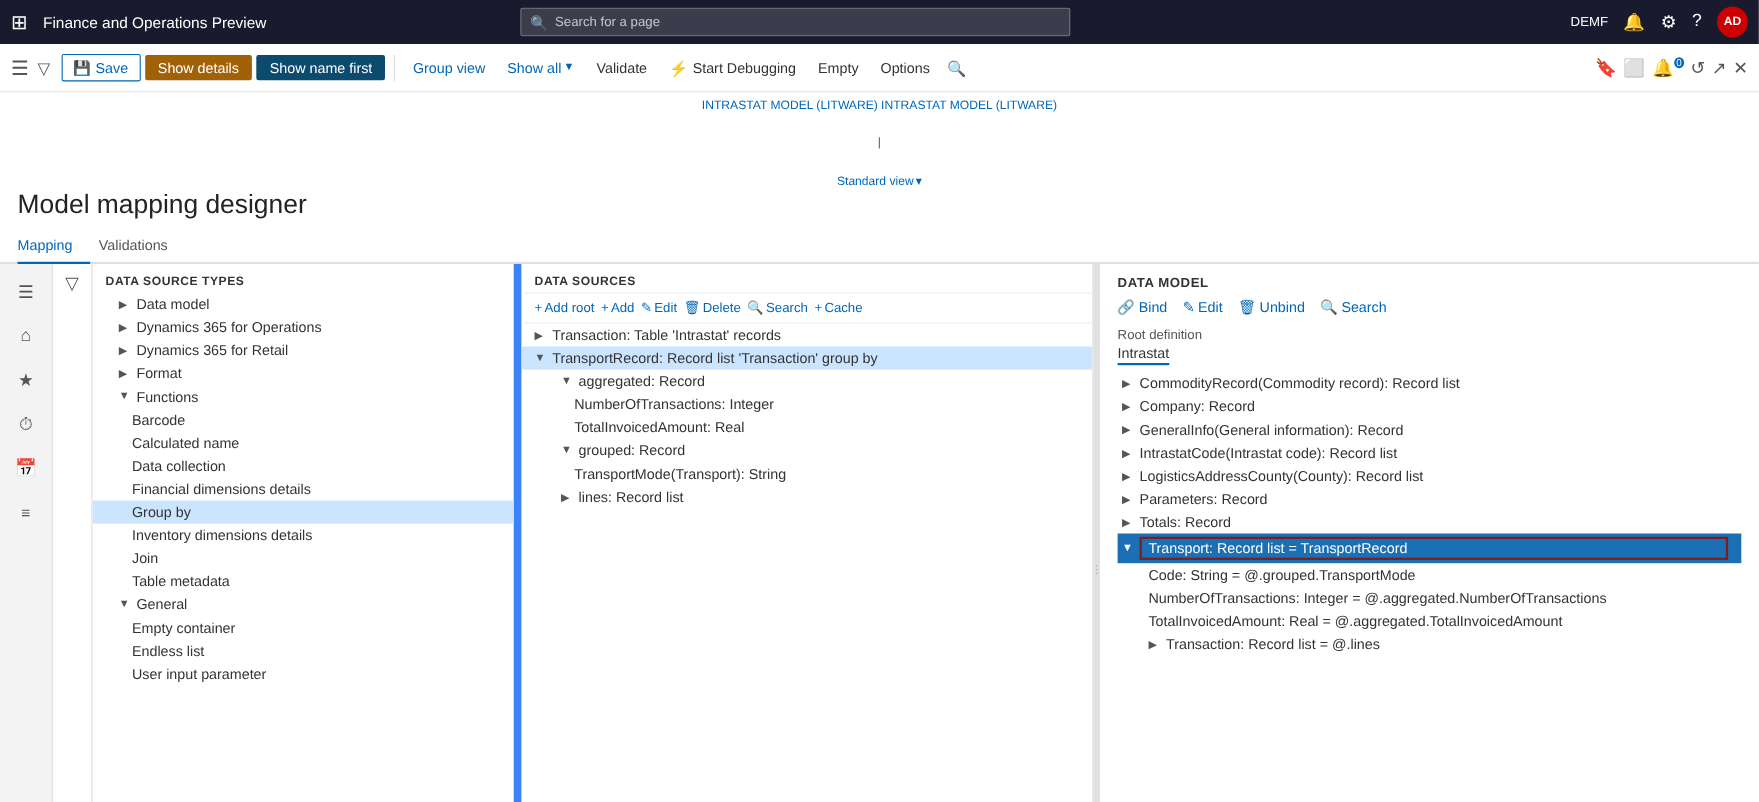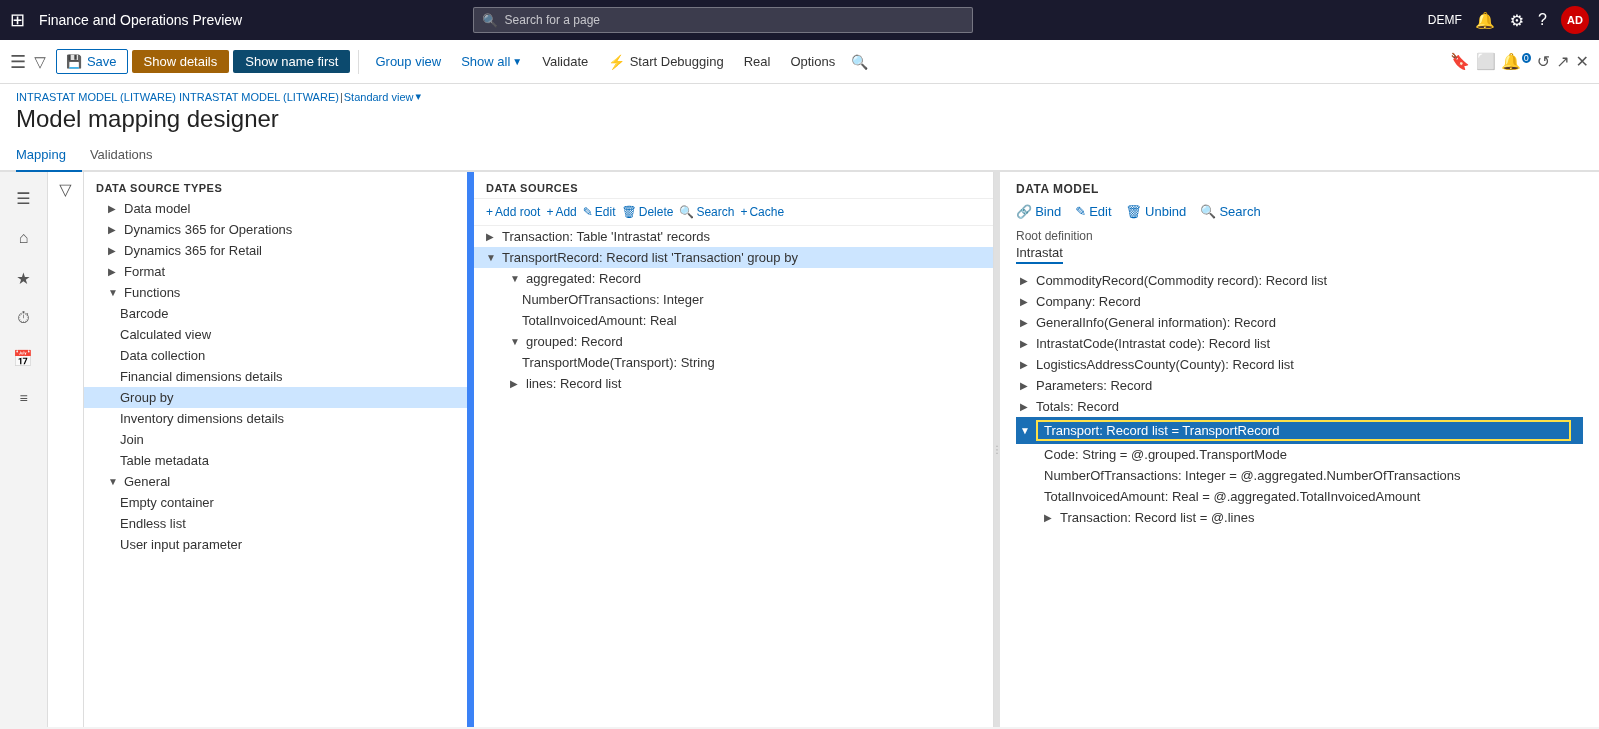--- a/index.html
+++ b/index.html
@@ -140,41 +140,41 @@
   <button class="btn btn-plain" style="background:none;border:none;color:#333;font-size:13px;cursor:pointer;padding:4px 8px;">
     <span>Validate</span>
   </button>
 
   <button class="btn btn-plain" style="background:none;border:none;color:#333;font-size:13px;cursor:pointer;padding:4px 8px;display:flex;align-items:center;gap:4px;">
     <span style="font-size:14px;">⚡</span>
     <span>Start Debugging</span>
   </button>
 
   <button class="btn btn-plain" style="background:none;border:none;color:#333;font-size:13px;cursor:pointer;padding:4px 8px;">
-    <span>Real</span>
+    <span>Empty</span>
   </button>
 
   <button class="btn btn-plain" style="background:none;border:none;color:#333;font-size:13px;cursor:pointer;padding:4px 8px;">
     <span>Options</span>
   </button>
 
   <span style="font-size:14px;color:#555;cursor:pointer;padding:4px;">🔍</span>
 
   <div style="margin-left:auto;display:flex;align-items:center;gap:6px;">
     <span style="font-size:16px;color:#555;cursor:pointer;">🔖</span>
     <span style="font-size:16px;color:#555;cursor:pointer;">⬜</span>
     <span style="font-size:16px;color:#555;cursor:pointer;position:relative;">🔔<sup style="font-size:9px;color:white;background:#0067b8;border-radius:50%;padding:0 2px;">0</sup></span>
     <span style="font-size:16px;color:#555;cursor:pointer;">↺</span>
     <span style="font-size:16px;color:#555;cursor:pointer;">↗</span>
     <span style="font-size:16px;color:#555;cursor:pointer;">✕</span>
   </div>
 </div>
 
 <div style="background:white;padding:6px 16px 0 16px;display:flex;flex-direction:column;">
-  <div style="font-size:11px;color:#0067b8;margin-bottom:2px;display:flex;align-items:center;gap:1px;">
+  <div style="font-size:11px;color:#0067b8;margin-bottom:2px;display:flex;align-items:center;gap:22px;flex-direction:column;">
     <span style="color:#0067b8;cursor:pointer;">INTRASTAT MODEL (LITWARE) INTRASTAT MODEL (LITWARE)</span>
     <span style="color:#555;">|</span>
     <span style="color:#0067b8;cursor:pointer;display:flex;align-items:center;gap:2px;">
       <span>Standard view</span>
       <span>▾</span>
     </span>
   </div>
   <div style="font-size:24px;font-weight:300;color:#222;padding-bottom:6px;">Model mapping designer</div>
 </div>
 
@@ -224,21 +224,21 @@
     </div>
 
     <div class="tree-item indent1">
       <span class="expand-icon">▼</span>
       <span class="item-text">Functions</span>
     </div>
     <div class="tree-item indent2">
       <span class="item-text">Barcode</span>
     </div>
     <div class="tree-item indent2">
-      <span class="item-text">Calculated view</span>
+      <span class="item-text">Calculated name</span>
     </div>
     <div class="tree-item indent2">
       <span class="item-text">Data collection</span>
     </div>
     <div class="tree-item indent2">
       <span class="item-text">Financial dimensions details</span>
     </div>
     <div class="tree-item indent2 selected">
       <span class="item-text">Group by</span>
     </div>
@@ -400,21 +400,21 @@
         <span class="item-text">Parameters: Record</span>
       </div>
 
       <div class="tree-item" style="padding-left:4px;">
         <span class="expand-icon">▶</span>
         <span class="item-text">Totals: Record</span>
       </div>
 
       <div class="tree-item" style="padding-left:4px;background:#1a6fb5;">
         <span class="expand-icon" style="color:white;">▼</span>
-        <span class="item-text" style="color:white;font-weight:500;border:2px solid #fde047;padding:1px 6px;display:inline-block;">Transport: Record list = TransportRecord</span>
+        <span class="item-text" style="color:white;font-weight:500;border:2px solid #7f1d1d;padding:1px 6px;display:inline-block;">Transport: Record list = TransportRecord</span>
       </div>
 
       <div class="tree-item indent2" style="padding-left:28px;">
         <span class="item-text">Code: String = @.grouped.TransportMode</span>
       </div>
 
       <div class="tree-item indent2" style="padding-left:28px;">
         <span class="item-text">NumberOfTransactions: Integer = @.aggregated.NumberOfTransactions</span>
       </div>
 

